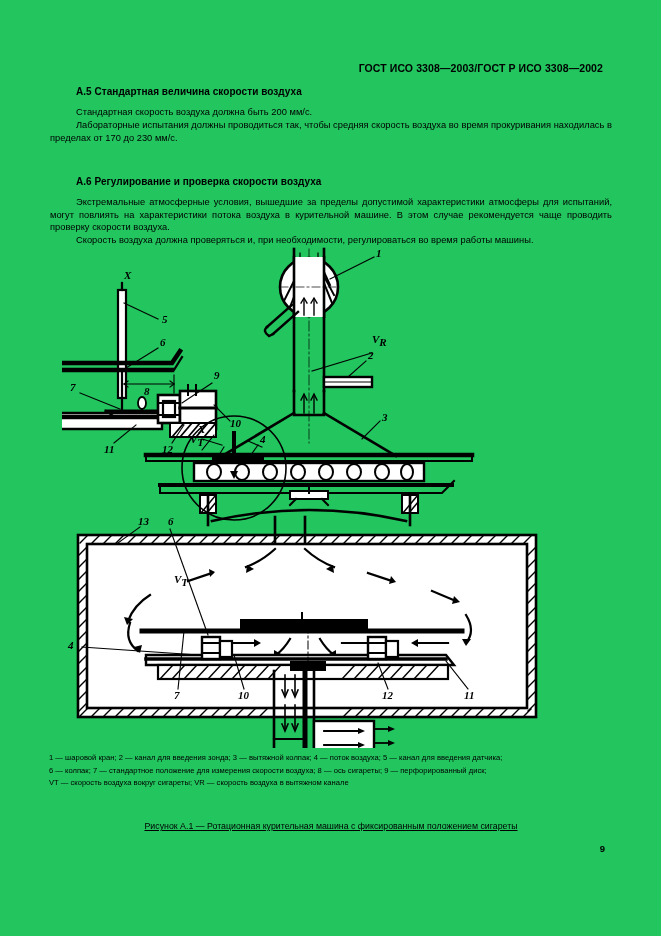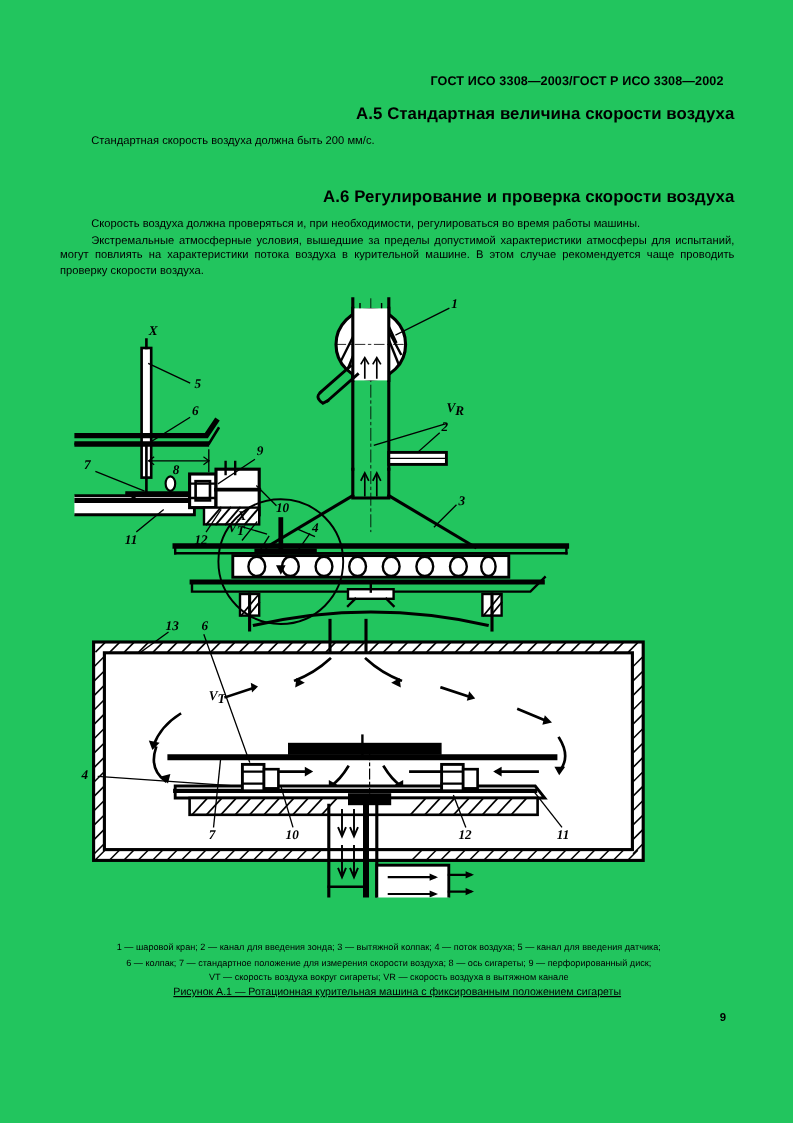--- a/index.html
+++ b/index.html
@@ -29,26 +29,25 @@
     letter-spacing: 0.1px;
     white-space: nowrap;
   }
   .content {
     position: absolute;
     left: 50px;
     top: 86px;
     width: 562px;
   }
   h2.clause {
-    font-size: 14px;
+    font-size: 10px;
     font-weight: bold;
     margin: 0 0 9px 0;
     padding-left: 26px;
     letter-spacing: 0.05px;
-    text-align: right;
   }
   h2.clause.second {
     margin-top: 32px;
   }
   p.para {
     font-size: 9.3px;
     line-height: 12.4px;
     margin: 0 0 1px 0;
     text-indent: 26px;
     text-align: justify;
@@ -56,25 +55,23 @@
   }
   .figure-wrap {
     position: absolute;
     left: 62px;
     top: 243px;
     width: 540px;
     height: 505px;
   }
   .legend {
     position: absolute;
-    left: 35px;
+    left: 49px;
     top: 752px;
     width: 578px;
-    text-align: center;
-    margin-top: 32px;
   }
   .legend-line {
     font-size: 7.6px;
     line-height: 12.6px;
     letter-spacing: 0.01px;
     white-space: nowrap;
   }
   .fig-caption {
     position: absolute;
     left: 42px;
@@ -104,24 +101,25 @@
 <body>
 
 <div class="page">
 
   <div class="running-header">ГОСТ ИСО 3308—2003/ГОСТ Р ИСО 3308—2002</div>
 
   <div class="content">
 
     <h2 class="clause">A.5  Стандартная величина скорости воздуха</h2>
     <p class="para">Стандартная скорость воздуха должна быть 200 мм/с.</p>
+    <p class="para">Лабораторные испытания должны проводиться так, чтобы средняя скорость воздуха во время прокуривания находилась в пределах от 170 до 230 мм/с.</p>
 
     <h2 class="clause second">A.6  Регулирование и проверка скорости воздуха</h2>
+    <p class="para">Экстремальные атмосферные условия, вышедшие за пределы допустимой характеристики атмосферы для испытаний, могут повлиять на характеристики потока воздуха в курительной машине. В этом случае рекомендуется чаще проводить проверку скорости воздуха.</p>
     <p class="para">Скорость воздуха должна проверяться и, при необходимости, регулироваться во время работы машины.</p>
-    <p class="para">Экстремальные атмосферные условия, вышедшие за пределы допустимой характеристики атмосферы для испытаний, могут повлиять на характеристики потока воздуха в курительной машине. В этом случае рекомендуется чаще проводить проверку скорости воздуха.</p>
 
   </div>
 
   <div class="figure-wrap">
     <svg class="diagram" width="540" height="505" viewBox="0 0 540 505">
 
       <g fill="none" stroke="#000" stroke-width="2" stroke-linecap="square">
 
         <g>
 

